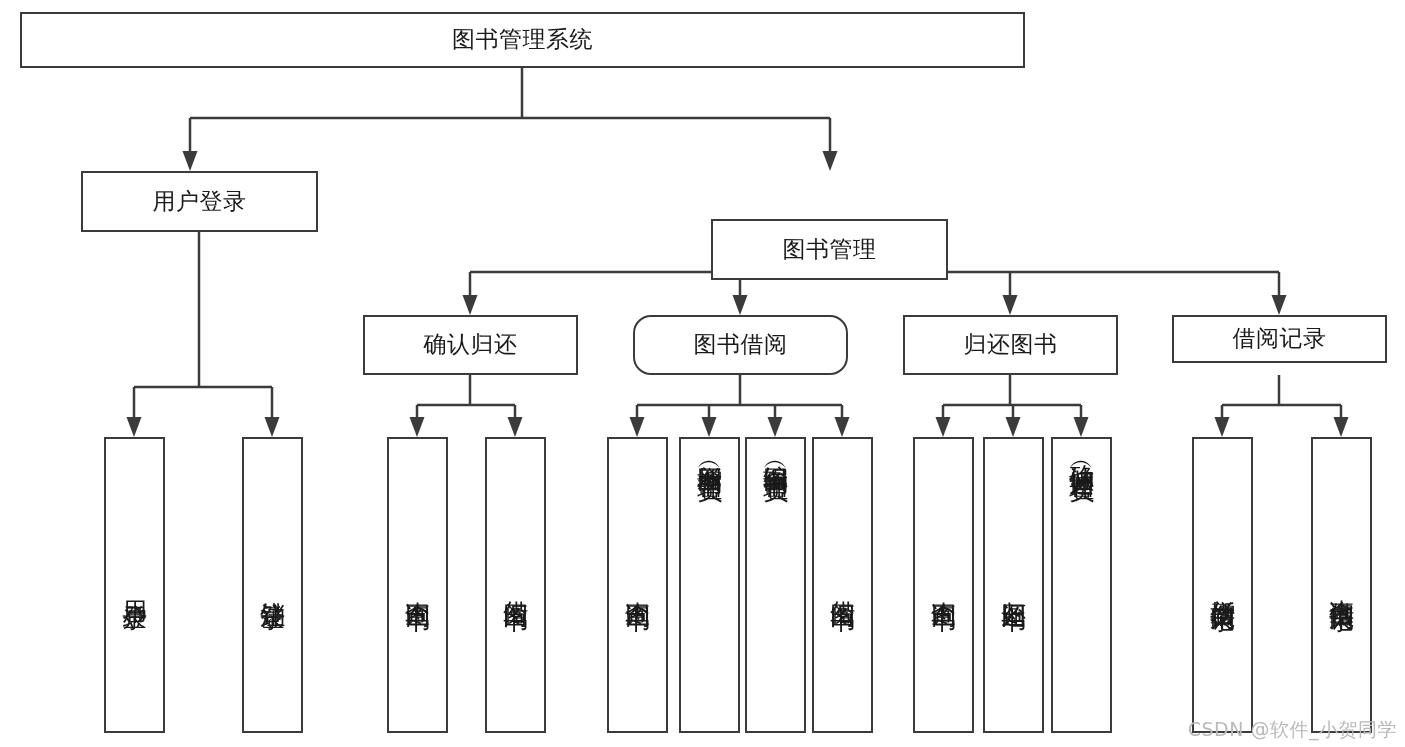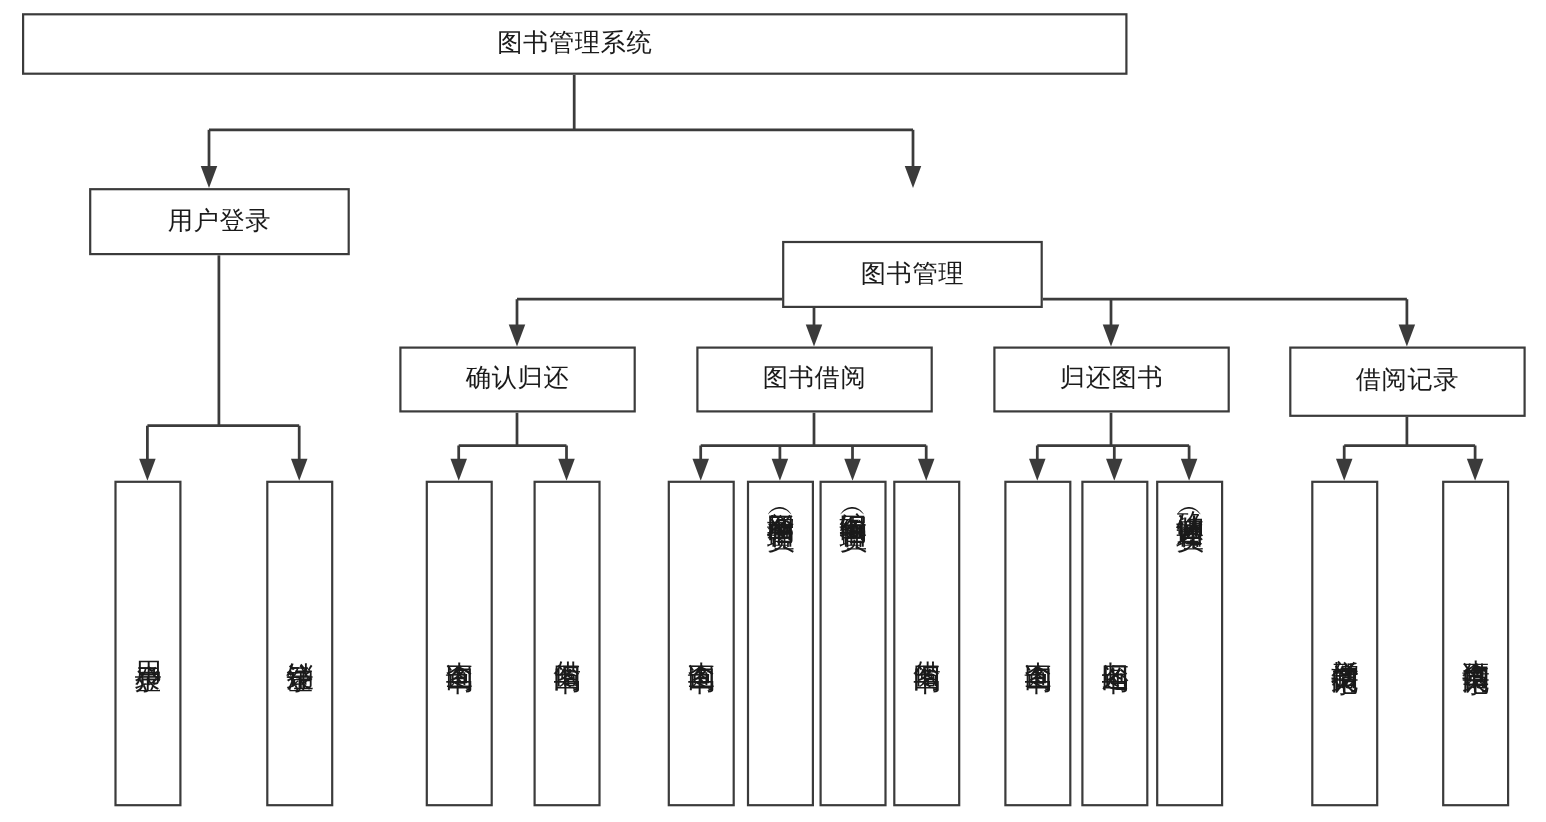--- a/index.html
+++ b/index.html
@@ -135,27 +135,27 @@
       </div>
       <div class="node" style="left: 81px; top: 171px; width: 237px; height: 61px;">
         <span class="label-h">用户登录</span>
       </div>
       <div class="node" style="left: 711px; top: 171px; width: 237px; height: 61px; margin-top: 48px;">
         <span class="label-h">图书管理</span>
       </div>
       <div class="node" style="left: 363px; top: 315px; width: 215px; height: 60px;">
         <span class="label-h">确认归还</span>
       </div>
-      <div class="node" style="left: 633px; top: 315px; width: 215px; height: 60px;">
+      <div class="node" style="left: 633px; top: 315px; width: 215px; height: 60px; border-radius: 18px;">
         <span class="label-h">图书借阅</span>
       </div>
       <div class="node" style="left: 903px; top: 315px; width: 215px; height: 60px;">
         <span class="label-h">归还图书</span>
       </div>
-      <div class="node" style="left: 1172px; top: 315px; width: 215px; height: 64px;">
+      <div class="node" style="left: 1172px; top: 315px; width: 215px; height: 48px;">
         <span class="label-h">借阅记录</span>
       </div>
       <div class="node vertical centered" style="left: 104px; top: 437px; width: 61px; height: 296px;">
         <span class="label-v">用户登录</span>
       </div>
       <div class="node vertical centered" style="left: 242px; top: 437px; width: 61px; height: 296px;">
         <span class="label-v">注销登录</span>
       </div>
       <div class="node vertical centered" style="left: 387px; top: 437px; width: 61px; height: 296px;">
         <span class="label-v">查询图书</span>
@@ -184,13 +184,14 @@
       <div class="node vertical" style="left: 1051px; top: 437px; width: 61px; height: 296px;">
         <span class="label-v">确认归还（管理员）</span>
       </div>
       <div class="node vertical centered" style="left: 1192px; top: 437px; width: 61px; height: 296px;">
         <span class="label-v">新增借阅记录</span>
       </div>
       <div class="node vertical centered" style="left: 1311px; top: 437px; width: 61px; height: 296px;">
         <span class="label-v">查询借阅记录</span>
       </div>
     </div>
+  <div class="watermark">CSDN @软件_小贺同学</div>
 </div>
 
 </body></html>

